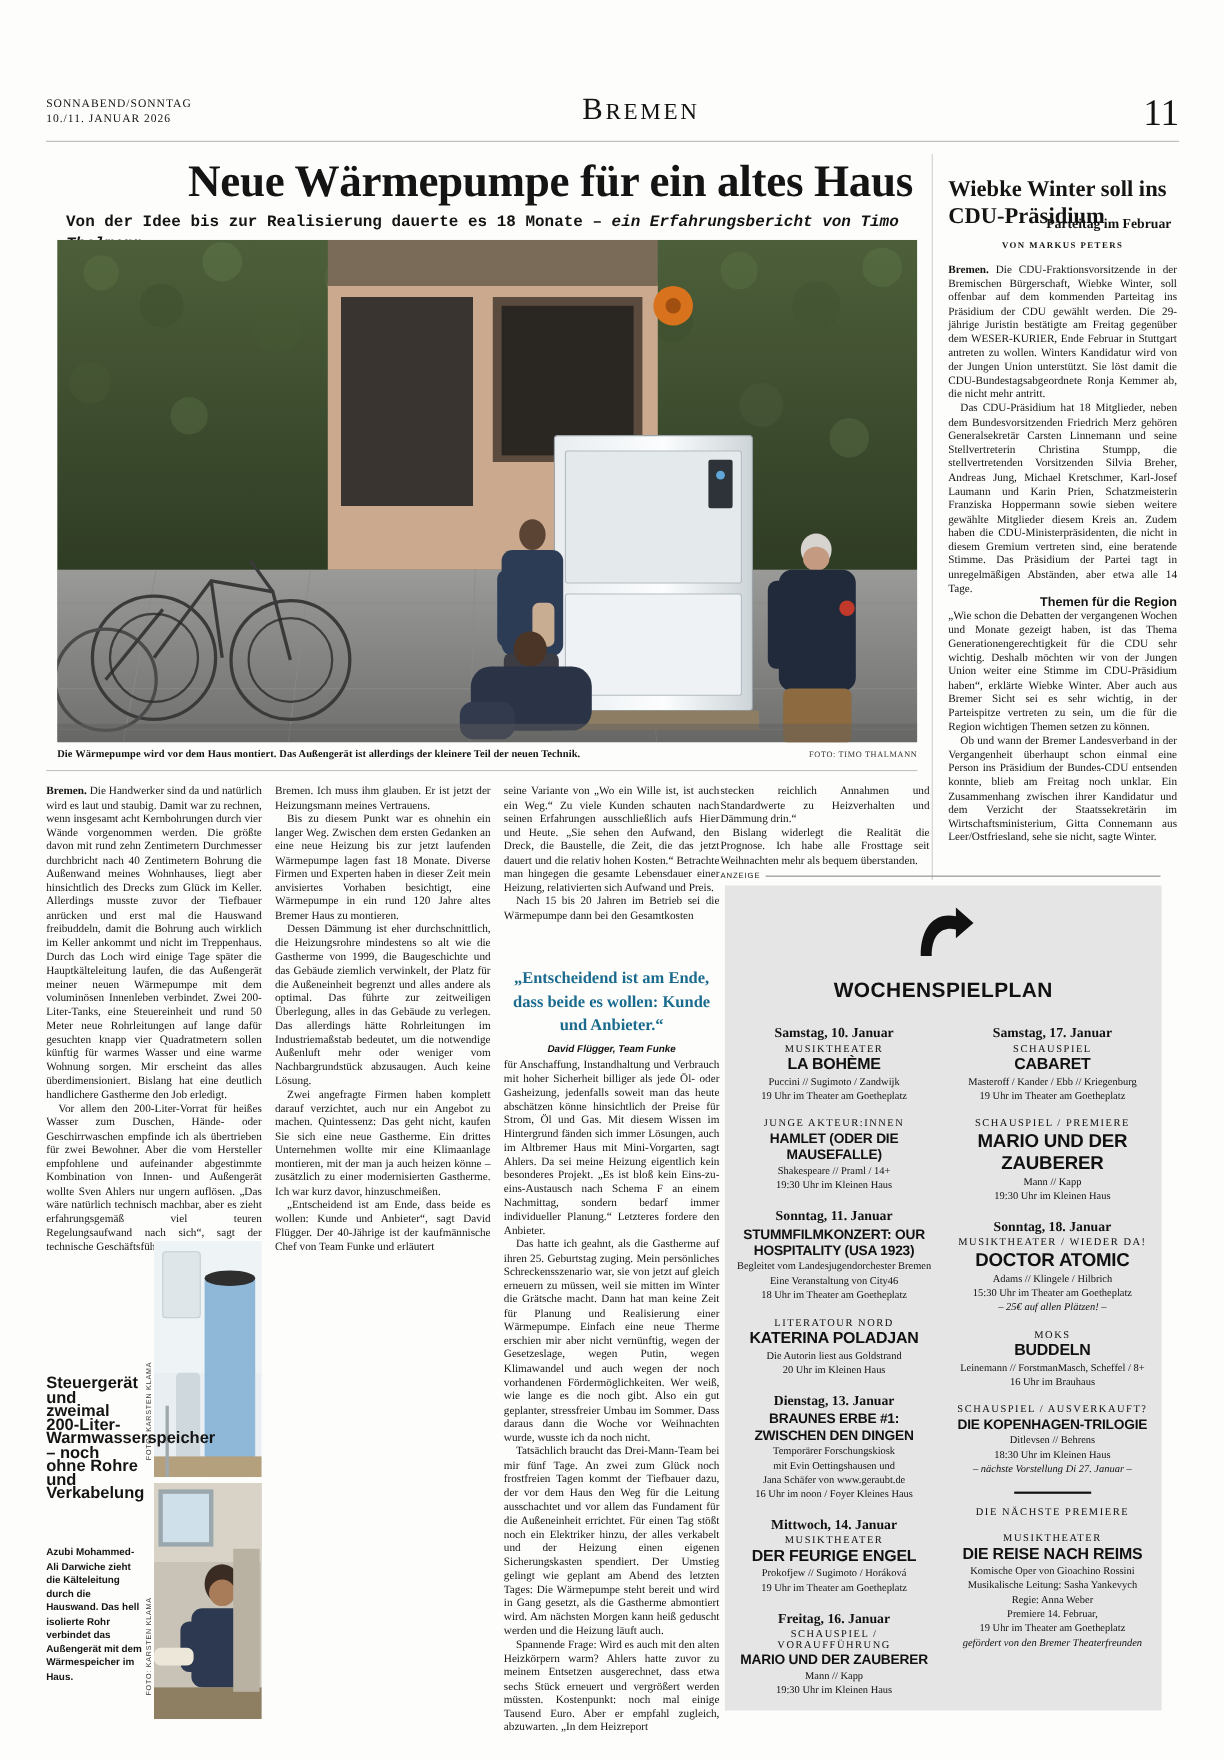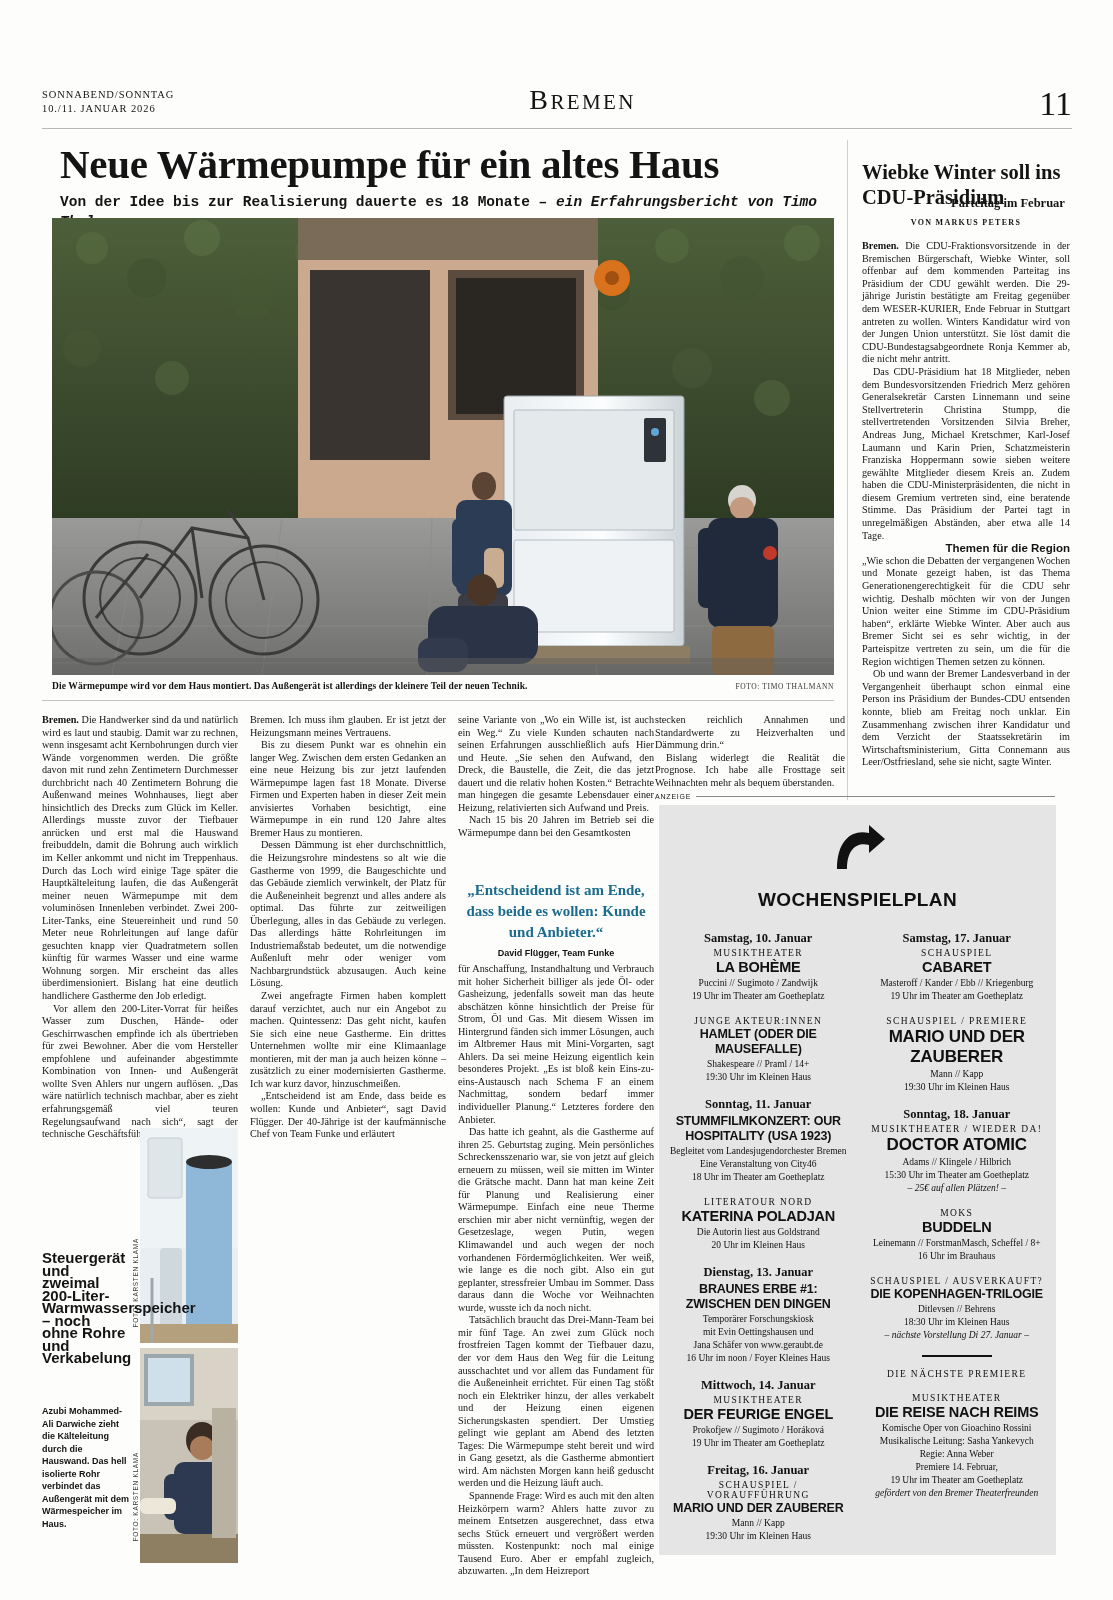--- a/index.html
+++ b/index.html
@@ -20,21 +20,21 @@
   .md-date { font-family: "Liberation Serif", serif; font-size: 10.5px; letter-spacing: .9px; line-height: 14px; text-transform: uppercase; }
   .md-title { font-family: "Liberation Serif", serif; font-size: 28px; letter-spacing: 2.4px; font-weight: 400;
               position: absolute; left: 50%; transform: translateX(-56%); top: -4px; margin-left: 32px; }
   .md-title .small { font-size: 21px; }
   .md-page { font-size: 34px; font-weight: 400; line-height: 32px; }
   .rule-top { position: absolute; left: 42px; top: 128px; width: 1030px; height: 1px; background: #b8b8b8; }
 
   
   .headline {
     position: absolute; left: 60px; top: 140px; width: 770px;
-    text-align: left;
+    text-align: right;
     font-size: 41px; font-weight: 700; letter-spacing: -.3px;
     line-height: 48px;
   }
   .subhead {
     position: absolute; left: 60px; top: 192px; width: 770px;
     text-align: left; font-size: 14.5px; font-weight: 700; line-height: 20px; font-family: Liberation Mono, monospace;
   }
   .subhead i { font-weight: 700; font-style: italic; }
 
   
@@ -62,21 +62,21 @@
   #col3 { left: 458px; top: 714px; width: 196px; }
   #col3b { left: 458px; top: 963px; width: 196px; }
   #col4 { left: 655px; top: 714px; width: 190px; }
 
   
   .pullquote {
     position: absolute; left: 458px; top: 880px; width: 196px;
     text-align: center; color: #1b6b8f; font-size: 15px; font-weight: 700; line-height: 21px;
   }
   .pq-attr { position: absolute; left: 458px; top: 948px; width: 196px; text-align: center;
-             font-family: "Liberation Sans", sans-serif; font-size: 9px; font-weight: 700; color: #111; }
+             font-family: "Liberation Sans", sans-serif; font-size: 9px; font-weight: 700; color: #111; font-style: italic; }
 
   
   .photo2 { position: absolute; left: 140px; top: 1128px; width: 98px; height: 215px; overflow: hidden; }
   .photo3 { position: absolute; left: 140px; top: 1348px; width: 98px; height: 215px; overflow: hidden; }
   .cap2 { position: absolute; left: 42px; top: 1252px; width: 88px; font-family: "Liberation Sans", sans-serif;
           font-size: 15px; line-height: 12.5px; font-weight: 600; }
   .cap3 { position: absolute; left: 42px; top: 1405px; width: 88px; font-family: "Liberation Sans", sans-serif;
           font-size: 9px; line-height: 12.5px; font-weight: 600; }
   .vcredit { position: absolute; writing-mode: vertical-rl; transform: rotate(180deg);
              font-size: 6.5px; letter-spacing: .7px; color: #3a3a3a; font-family: "Liberation Sans", sans-serif; }

